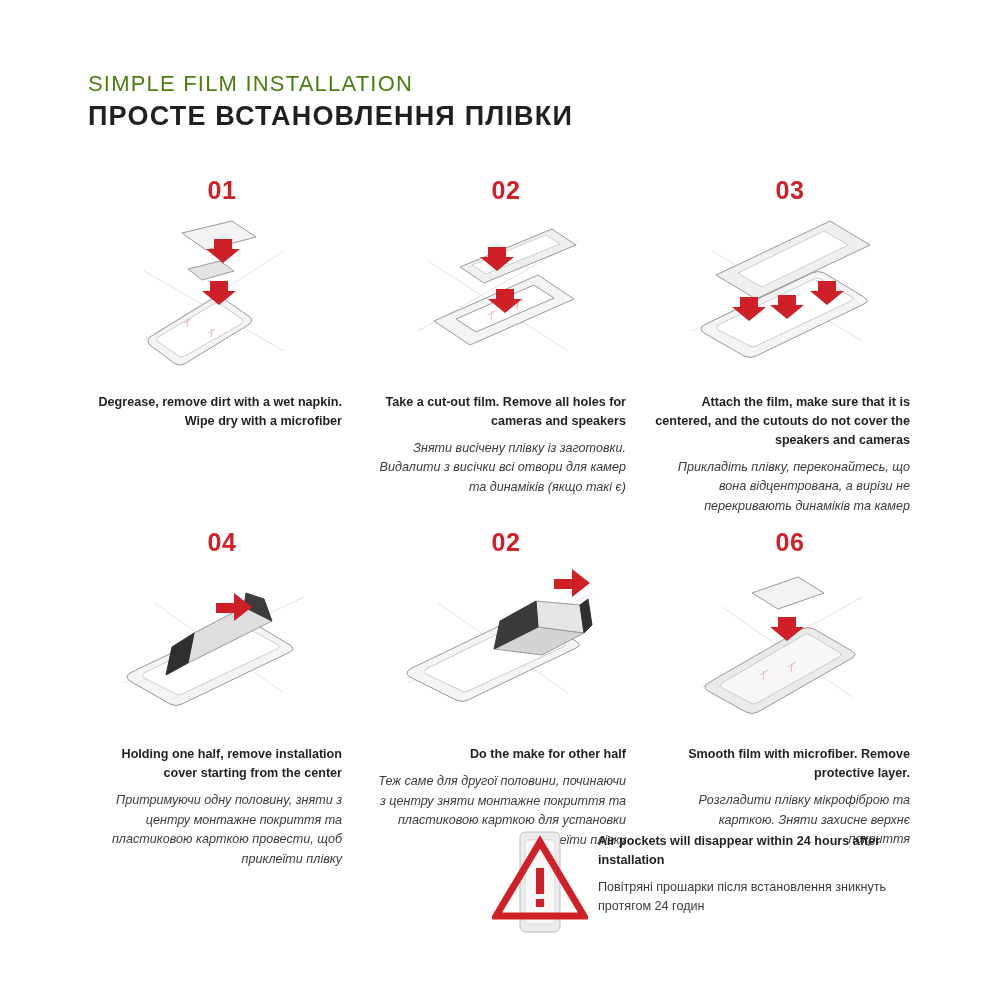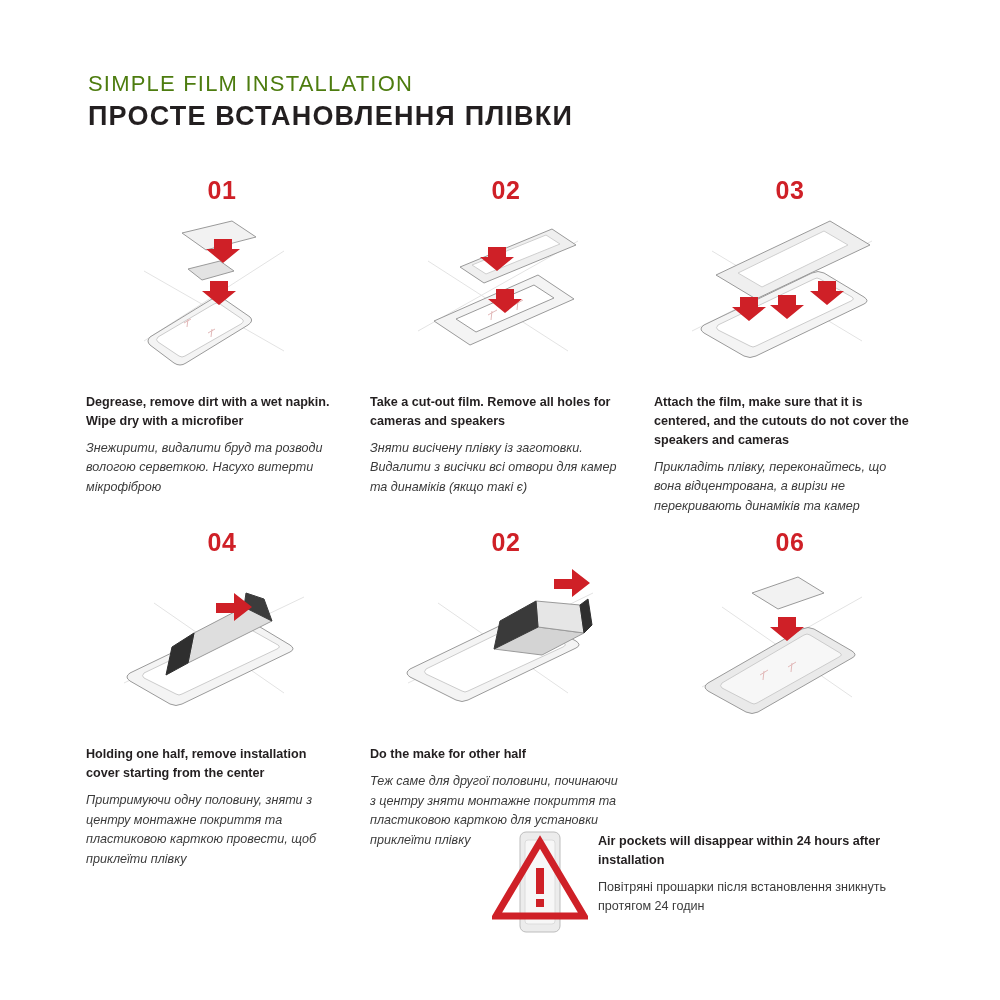--- a/index.html
+++ b/index.html
@@ -75,20 +75,21 @@
   .art {
     position: relative;
     width: 272px;
     height: 166px;
   }
   .art svg { display: block; }
 
   .txt {
     margin-top: 16px;
     width: 258px;
+    text-align: right;
   }
   .txt .en {
     font-size: 12.6px;
     font-weight: bold;
     line-height: 1.5;
     color: #231f20;
     margin: 0 0 8px 2px;
   }
   .txt .uk {
     font-size: 12.6px;
@@ -163,21 +164,20 @@
           </g>
 
           <g fill="#cf2027">
             <polygon points="130,28 148,28 148,38 156,38 139,52 122,38 130,38"></polygon>
             <polygon points="126,70 144,70 144,80 152,80 135,94 118,80 126,80"></polygon>
           </g>
         </svg>
       </div>
       <div class="txt">
         <p class="en">Degrease, remove dirt with a wet napkin. Wipe dry with a microfiber</p>
-        <p class="uk">Знежирити, видалити бруд та розводи вологою серветкою. Насухо витерти мікрофіброю</p>
       </div>
     </div>
 
     <div class="cell">
       <div class="step-num">02</div>
       <div class="art">
         <svg width="272" height="166" viewBox="0 0 272 166" xmlns="http://www.w3.org/2000/svg">
           <g stroke="#9a9a9a" stroke-width="1" fill="none">
             <path d="M50 120 L210 30" stroke="#e3e3e3"></path>
             <path d="M60 50 L200 140" stroke="#e3e3e3"></path>
@@ -295,20 +295,24 @@
             <path d="M56 120 L150 66 Q156 63 162 66 L200 88 Q206 92 200 95 L106 149 Q100 152 94 149 L56 128 Q50 124 56 120 Z" fill="#eaeaea" stroke="#9a9a9a"></path>
             <path d="M70 120 L152 72 Q155 70 158 72 L188 90 Q191 92 187 94 L105 140 Q102 142 99 140 L70 125 Q67 123 70 120 Z" fill="#f7f7f7" stroke="#cccccc"></path>
             <path d="M108 112 l8 -5 M112 108 l-1 9" stroke="#e2b9b9"></path>
             <path d="M136 104 l8 -5 M140 100 l-1 9" stroke="#e2b9b9"></path>
           </g>
           <g fill="#cf2027">
             <polygon points="126,54 144,54 144,64 152,64 135,78 118,64 126,64"></polygon>
           </g>
         </svg>
       </div>
+      <div class="txt">
+        <p class="en">Smooth film with microfiber. Remove protective layer.</p>
+        <p class="uk">Розгладити плівку мікрофіброю та карткою. Зняти захисне верхнє покриття</p>
+      </div>
     </div>
 
   </div>
 
   <div class="footer">
     <div class="footer-icon">
       <svg width="96" height="108" viewBox="0 0 96 108" xmlns="http://www.w3.org/2000/svg">
 
         <rect x="28" y="4" width="40" height="100" rx="6" ry="6" fill="#ececec" stroke="#bdbdbd" stroke-width="1"></rect>
         <rect x="33" y="12" width="30" height="84" rx="3" ry="3" fill="#f7f7f7" stroke="#dcdcdc" stroke-width="1"></rect>

